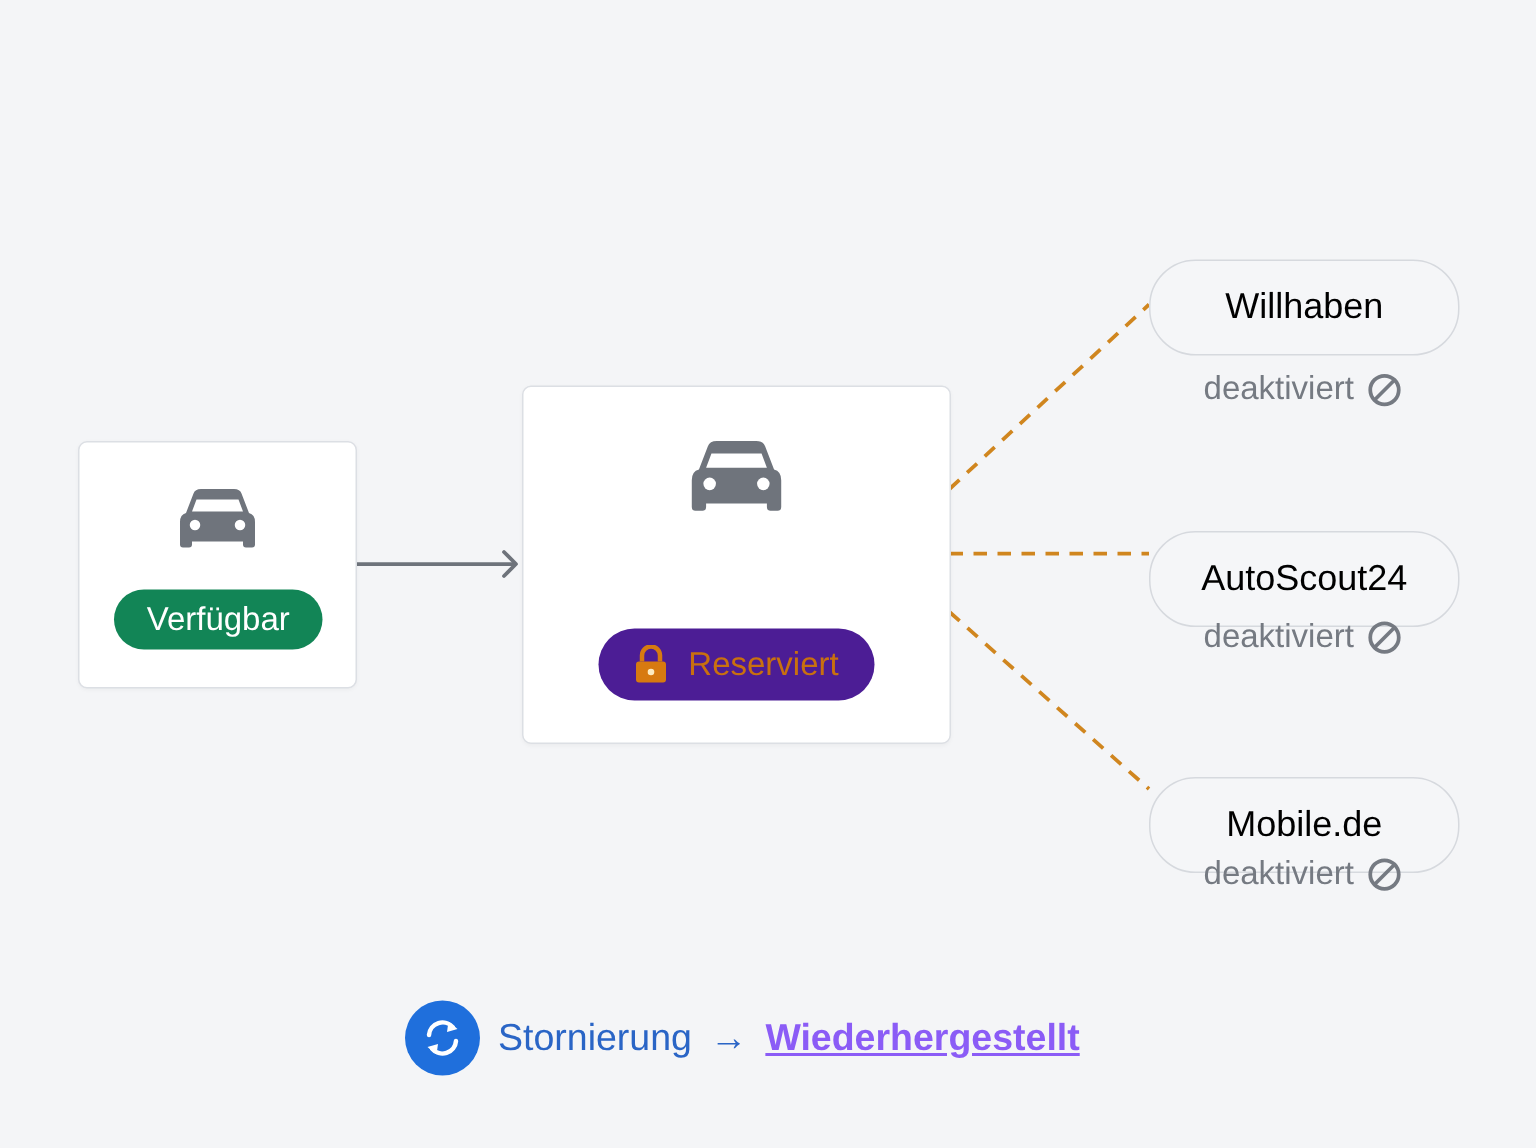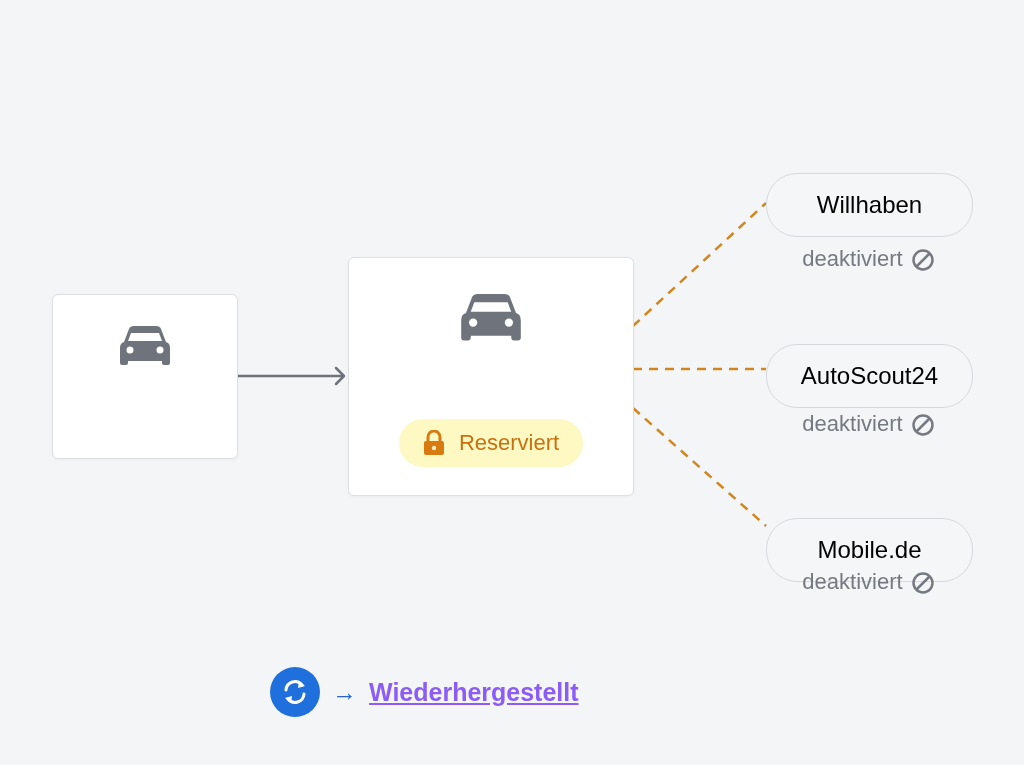--- a/index.html
+++ b/index.html
@@ -23,21 +23,21 @@
     position:absolute; left:23px; top:98px; width:139px; height:40px;
     background:#128556; color:#fff; border-radius:20px;
     font-size:22px; display:flex; align-items:center; justify-content:center;
   }
   .stock {
     position:absolute; left:0; right:0; top:110px; text-align:center;
     font-size:24px; color:#2b2f36;
   }
   .pill-amber {
     position:absolute; left:50px; top:161px; width:184px; height:48px;
-    background:#fef9c3; color:#c9700f; border-radius:24px;
+    background:#4c1d95; color:#c9700f; border-radius:24px;
     font-size:22px; display:flex; align-items:center; justify-content:center; gap:14px;
   }
   .platform {
     position:absolute; left:766px; width:205px; height:62px;
     background:#f5f6f8; border:1px solid #d6d9de; border-radius:31px;
     display:flex; align-items:center; justify-content:center;
     font-size:24px; color:#000000;
   }
   .status {
     position:absolute; left:766px; width:205px;
@@ -67,20 +67,21 @@
   <line x1="633" y1="369" x2="766" y2="369" stroke="#d0861f" stroke-width="2.5" stroke-dasharray="9,7"></line>
   <line x1="633" y1="408" x2="766" y2="526" stroke="#d0861f" stroke-width="2.5" stroke-dasharray="9,7"></line>
 </svg>
 
 <div class="card" id="card-source">
   <svg class="car" viewBox="0 0 52 44">
     <path d="M10 4 Q11 1 15 1 H37 Q41 1 42 4 L47 17 Q51 18 51 23 V38 Q51 40 49 40 H45 Q43 40 43 38 V36 H9 V38 Q9 40 7 40 H3 Q1 40 1 38 V23 Q1 18 5 17 Z M12 8 L9 16 H43 L40 8 Z" fill="#6f747c" fill-rule="evenodd"></path>
     <circle cx="11" cy="25" r="3.5" fill="#fff"></circle>
     <circle cx="41" cy="25" r="3.5" fill="#fff"></circle>
   </svg>
+  <div class="pill-green">Verfügbar</div>
 </div>
 
 <div class="card" id="card-main">
   <svg class="car" viewBox="0 0 52 44">
     <path d="M10 4 Q11 1 15 1 H37 Q41 1 42 4 L47 17 Q51 18 51 23 V38 Q51 40 49 40 H45 Q43 40 43 38 V36 H9 V38 Q9 40 7 40 H3 Q1 40 1 38 V23 Q1 18 5 17 Z M12 8 L9 16 H43 L40 8 Z" fill="#6f747c" fill-rule="evenodd"></path>
     <circle cx="11" cy="25" r="3.5" fill="#fff"></circle>
     <circle cx="41" cy="25" r="3.5" fill="#fff"></circle>
   </svg>
   <div class="pill-amber">
     <svg width="22" height="26" viewBox="0 0 22 26">
@@ -94,21 +95,21 @@
 
 <div class="platform" style="top:173px">Willhaben</div>
 <div class="status" style="top:246px">
   <span>deaktiviert</span>
   <svg width="24" height="24" viewBox="0 0 24 24">
       <circle cx="12" cy="12" r="9.5" fill="none" stroke="#757a82" stroke-width="2.5"></circle>
       <line x1="5.5" y1="18.5" x2="18.5" y2="5.5" stroke="#757a82" stroke-width="2.5"></line>
     </svg>
 </div>
 
-<div class="platform" style="top:344px">AutoScout24</div>
+<div class="platform" style="top:354px">AutoScout24</div>
 <div class="status" style="top:411px">
   <span>deaktiviert</span>
   <svg width="24" height="24" viewBox="0 0 24 24">
       <circle cx="12" cy="12" r="9.5" fill="none" stroke="#757a82" stroke-width="2.5"></circle>
       <line x1="5.5" y1="18.5" x2="18.5" y2="5.5" stroke="#757a82" stroke-width="2.5"></line>
     </svg>
 </div>
 
 <div class="platform" style="top:518px">Mobile.de</div>
 <div class="status" style="top:569px">
@@ -121,15 +122,16 @@
 
 <div class="footer">
   <div class="sync">
     <svg width="30" height="30" viewBox="0 0 30 30">
       <path d="M6 13 A9 9 0 0 1 22 8" fill="none" stroke="#fff" stroke-width="3" stroke-linecap="round"></path>
       <polygon points="19,4 25,9 18,11" fill="#fff"></polygon>
       <path d="M24 17 A9 9 0 0 1 8 22" fill="none" stroke="#fff" stroke-width="3" stroke-linecap="round"></path>
       <polygon points="11,26 5,21 12,19" fill="#fff"></polygon>
     </svg>
   </div>
+  <span class="t1">Stornierung</span>
   <span class="arr">→</span>
   <span class="t2">Wiederhergestellt</span>
 </div>
 
 </body></html>

